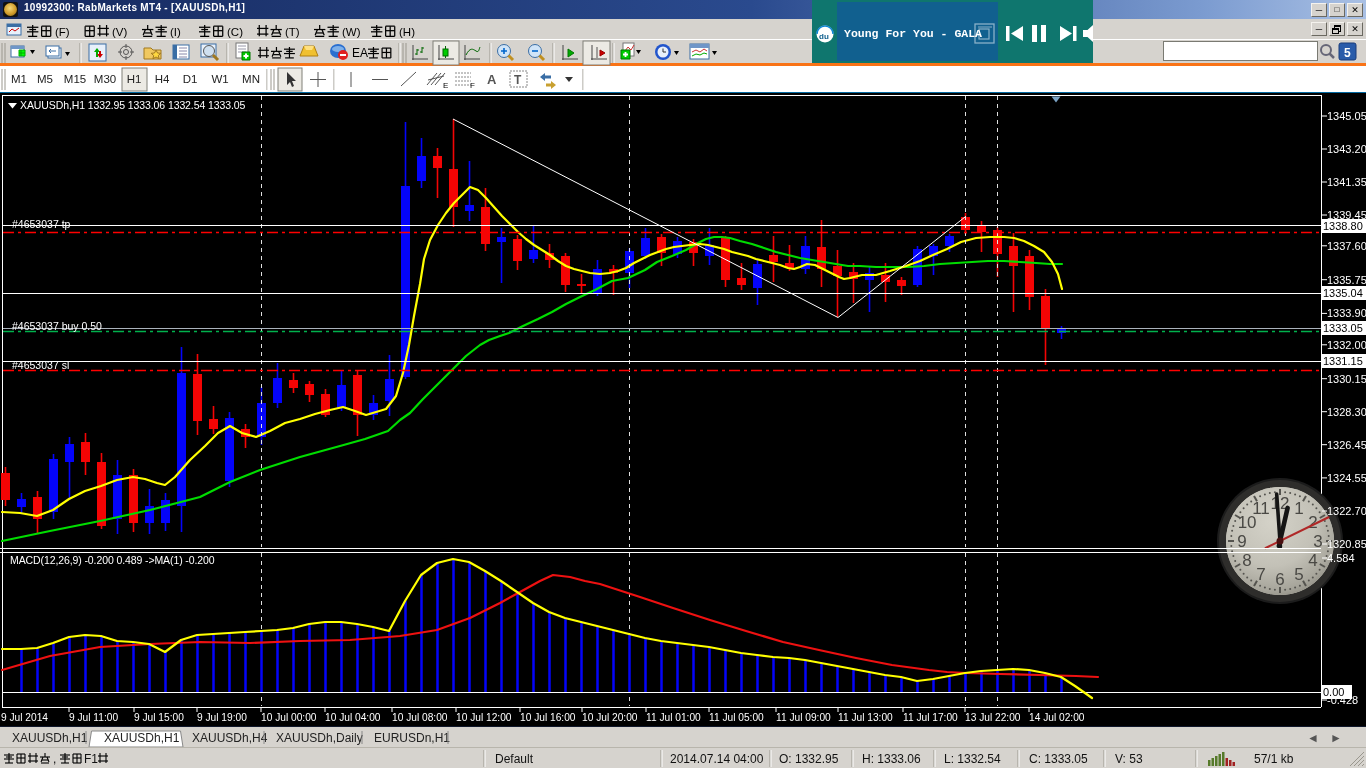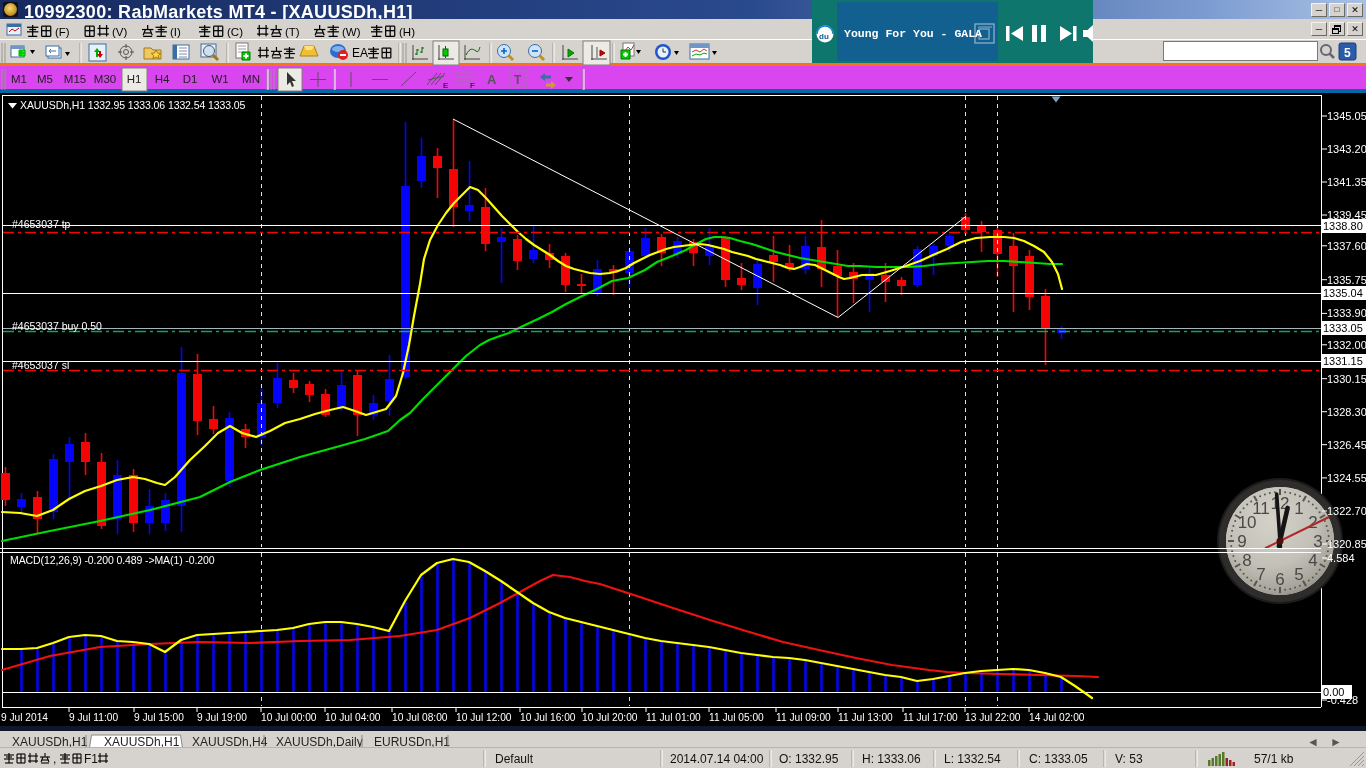--- a/index.html
+++ b/index.html
@@ -6,21 +6,21 @@
 .abs{position:absolute}
 .btn3d{background:#d6d3ce;border:1px solid;border-color:#f4f2ee #6b6961 #6b6961 #f4f2ee}
 text{font-family:"Liberation Sans",sans-serif}
 </style></head><body>
 <div id="root">
 
 <div class="abs" style="left:0;top:0;width:1366px;height:19px;background:linear-gradient(90deg,#16295e 0%,#2a4a8e 55%,#7b9bd0 88%,#a9c0e4 100%)">
  <div class="abs" style="left:3px;top:2px;width:15px;height:15px;background:#111;border-radius:2px">
         <span style="position:absolute;left:1px;top:1px;width:13px;height:13px;border-radius:50%;background:radial-gradient(circle at 45% 40%,#f6d878,#cf9b2a 55%,#7a5a14)"></span>
       </div>
- <div class="abs" style="left:24px;top:2px;color:#fff;font-size:18px;font-weight:bold;letter-spacing:.3px">10992300: RabMarkets MT4 - [XAUUSDh,H1]</div>
+ <div class="abs" style="left:24px;top:2px;color:#fff;font-size:10px;font-weight:bold;letter-spacing:.3px">10992300: RabMarkets MT4 - [XAUUSDh,H1]</div>
  <div class="abs" style="right:3px;top:3px;display:flex;gap:2px">
   <div class="btn3d" style="width:16px;height:14px;font-size:9px;text-align:center;line-height:12px">─</div>
   <div class="btn3d" style="width:16px;height:14px;font-size:8px;text-align:center;line-height:12px">□</div>
   <div class="btn3d" style="width:16px;height:14px;font-size:9px;text-align:center;line-height:13px">✕</div>
  </div>
 </div>
 
 <div class="abs" style="left:0;top:19px;width:1366px;height:21px;background:#d6d3ce;border-bottom:1px solid #fff">
  <div class="abs" style="left:6px;top:2px;width:16px;height:16px">
   <svg width="16" height="16">
@@ -351,21 +351,21 @@
   <g transform="translate(690,4)">
           <rect x="0" y="0" width="19" height="15" fill="#fff" stroke="#3a6ea5"></rect>
           <rect x="0" y="0" width="19" height="4" fill="#6f96c8"></rect>
           <path d="M2,8 l4,-2 4,2 4,-3 3,2" stroke="#c33" fill="none"></path>
           <path d="M2,12 l4,-2 4,1 4,-2 3,1" stroke="#0a0" fill="none"></path>
           <path d="M22,7 l5,0 -2.5,4 z" fill="#000"></path>
         </g>
  </svg>
 </div>
 
-<div class="abs" id="tb2" style="left:0;top:66px;width:1366px;height:27px;background:#d946ef;border-bottom:4px solid #0369a1">
+<div class="abs" id="tb2" style="left:0;top:66px;width:1366px;height:27px;background:#ffffff;border-bottom:1px solid #0369a1">
  <svg class="abs" style="left:0;top:0" width="760" height="27">
   <g stroke="#9a978e">
           <line x1="2" y1="3" x2="2" y2="24"></line>
           <line x1="5" y1="3" x2="5" y2="24"></line>
         </g>
   <g font-size="11.5" fill="#222">
    <text x="19" y="17" text-anchor="middle">M1</text>
    <text x="45" y="17" text-anchor="middle">M5</text>
    <text x="75" y="17" text-anchor="middle">M15</text>
    <text x="105" y="17" text-anchor="middle">M30</text>
@@ -847,21 +847,21 @@
 </div>
 
 <div class="abs" style="left:1163px;top:41px;width:155px;height:20px;background:#fff;border:1px solid #7a7a72"></div>
 <svg class="abs" style="left:1319px;top:42px" width="46" height="20">
  <circle cx="7" cy="8" r="5" fill="none" stroke="#667" stroke-width="2"></circle>
       <line x1="10.5" y1="11.5" x2="15" y2="16" stroke="#667" stroke-width="2.5"></line>
  <rect x="20" y="1" width="17" height="17" rx="2" fill="#2a5caa" stroke="#1a3c7a"></rect>
  <text x="25" y="14.5" font-size="12" fill="#fff" font-weight="bold">5</text>
 </svg>
 
-<div class="abs" style="left:0;top:726px;width:1366px;height:21px;background:#d6d3ce;border-top:5px solid #0f172a">
+<div class="abs" style="left:0;top:726px;width:1366px;height:21px;background:#d6d3ce;border-top:1px solid #0f172a">
  <svg class="abs" style="left:0;top:0" width="1366" height="21" font-size="12" fill="#222">
   <text x="12" y="15">XAUUSDh,H1</text>
         <line x1="86" y1="4" x2="86" y2="17" stroke="#888"></line>
   <path d="M89,20 l2.5,-16 h89 l2.5,16 z" fill="#fff" stroke="#888"></path>
   <text x="104" y="15">XAUUSDh,H1</text>
   <text x="192" y="15">XAUUSDh,H4</text>
         <line x1="264" y1="4" x2="264" y2="17" stroke="#888"></line>
   <text x="276" y="15">XAUUSDh,Daily</text>
         <line x1="362" y1="4" x2="362" y2="17" stroke="#888"></line>
   <text x="374" y="15">EURUSDn,H1</text>

